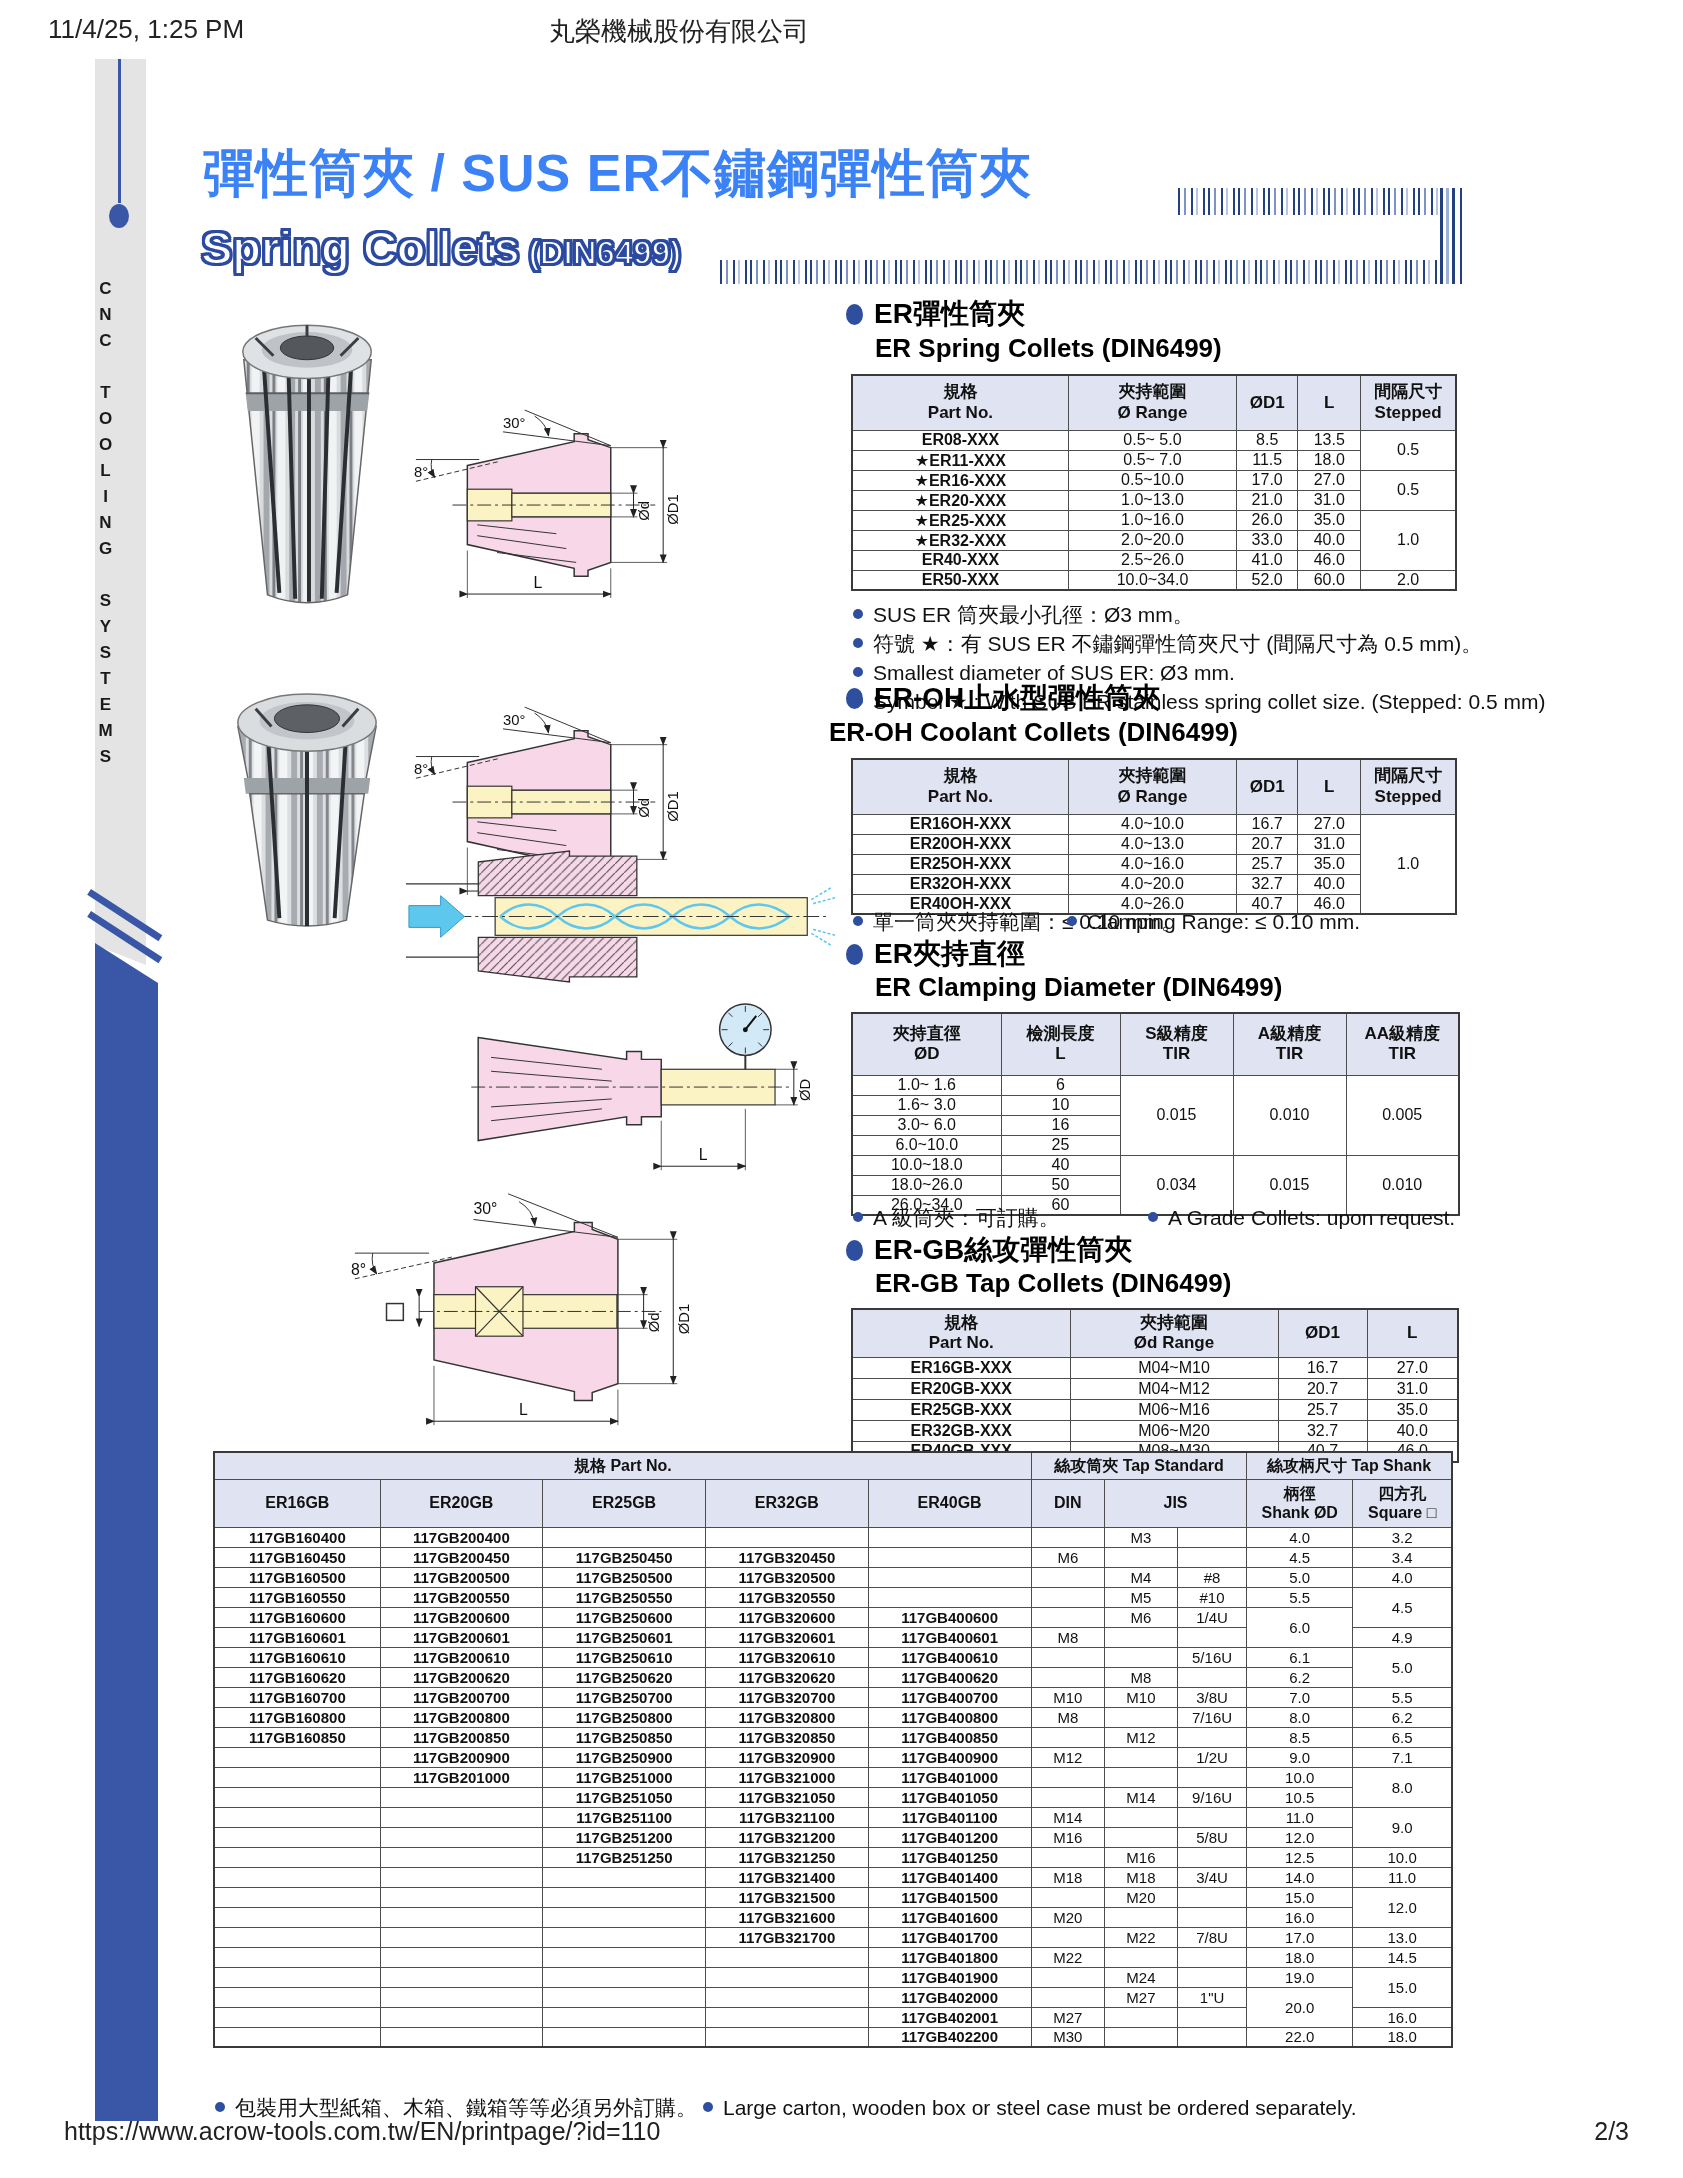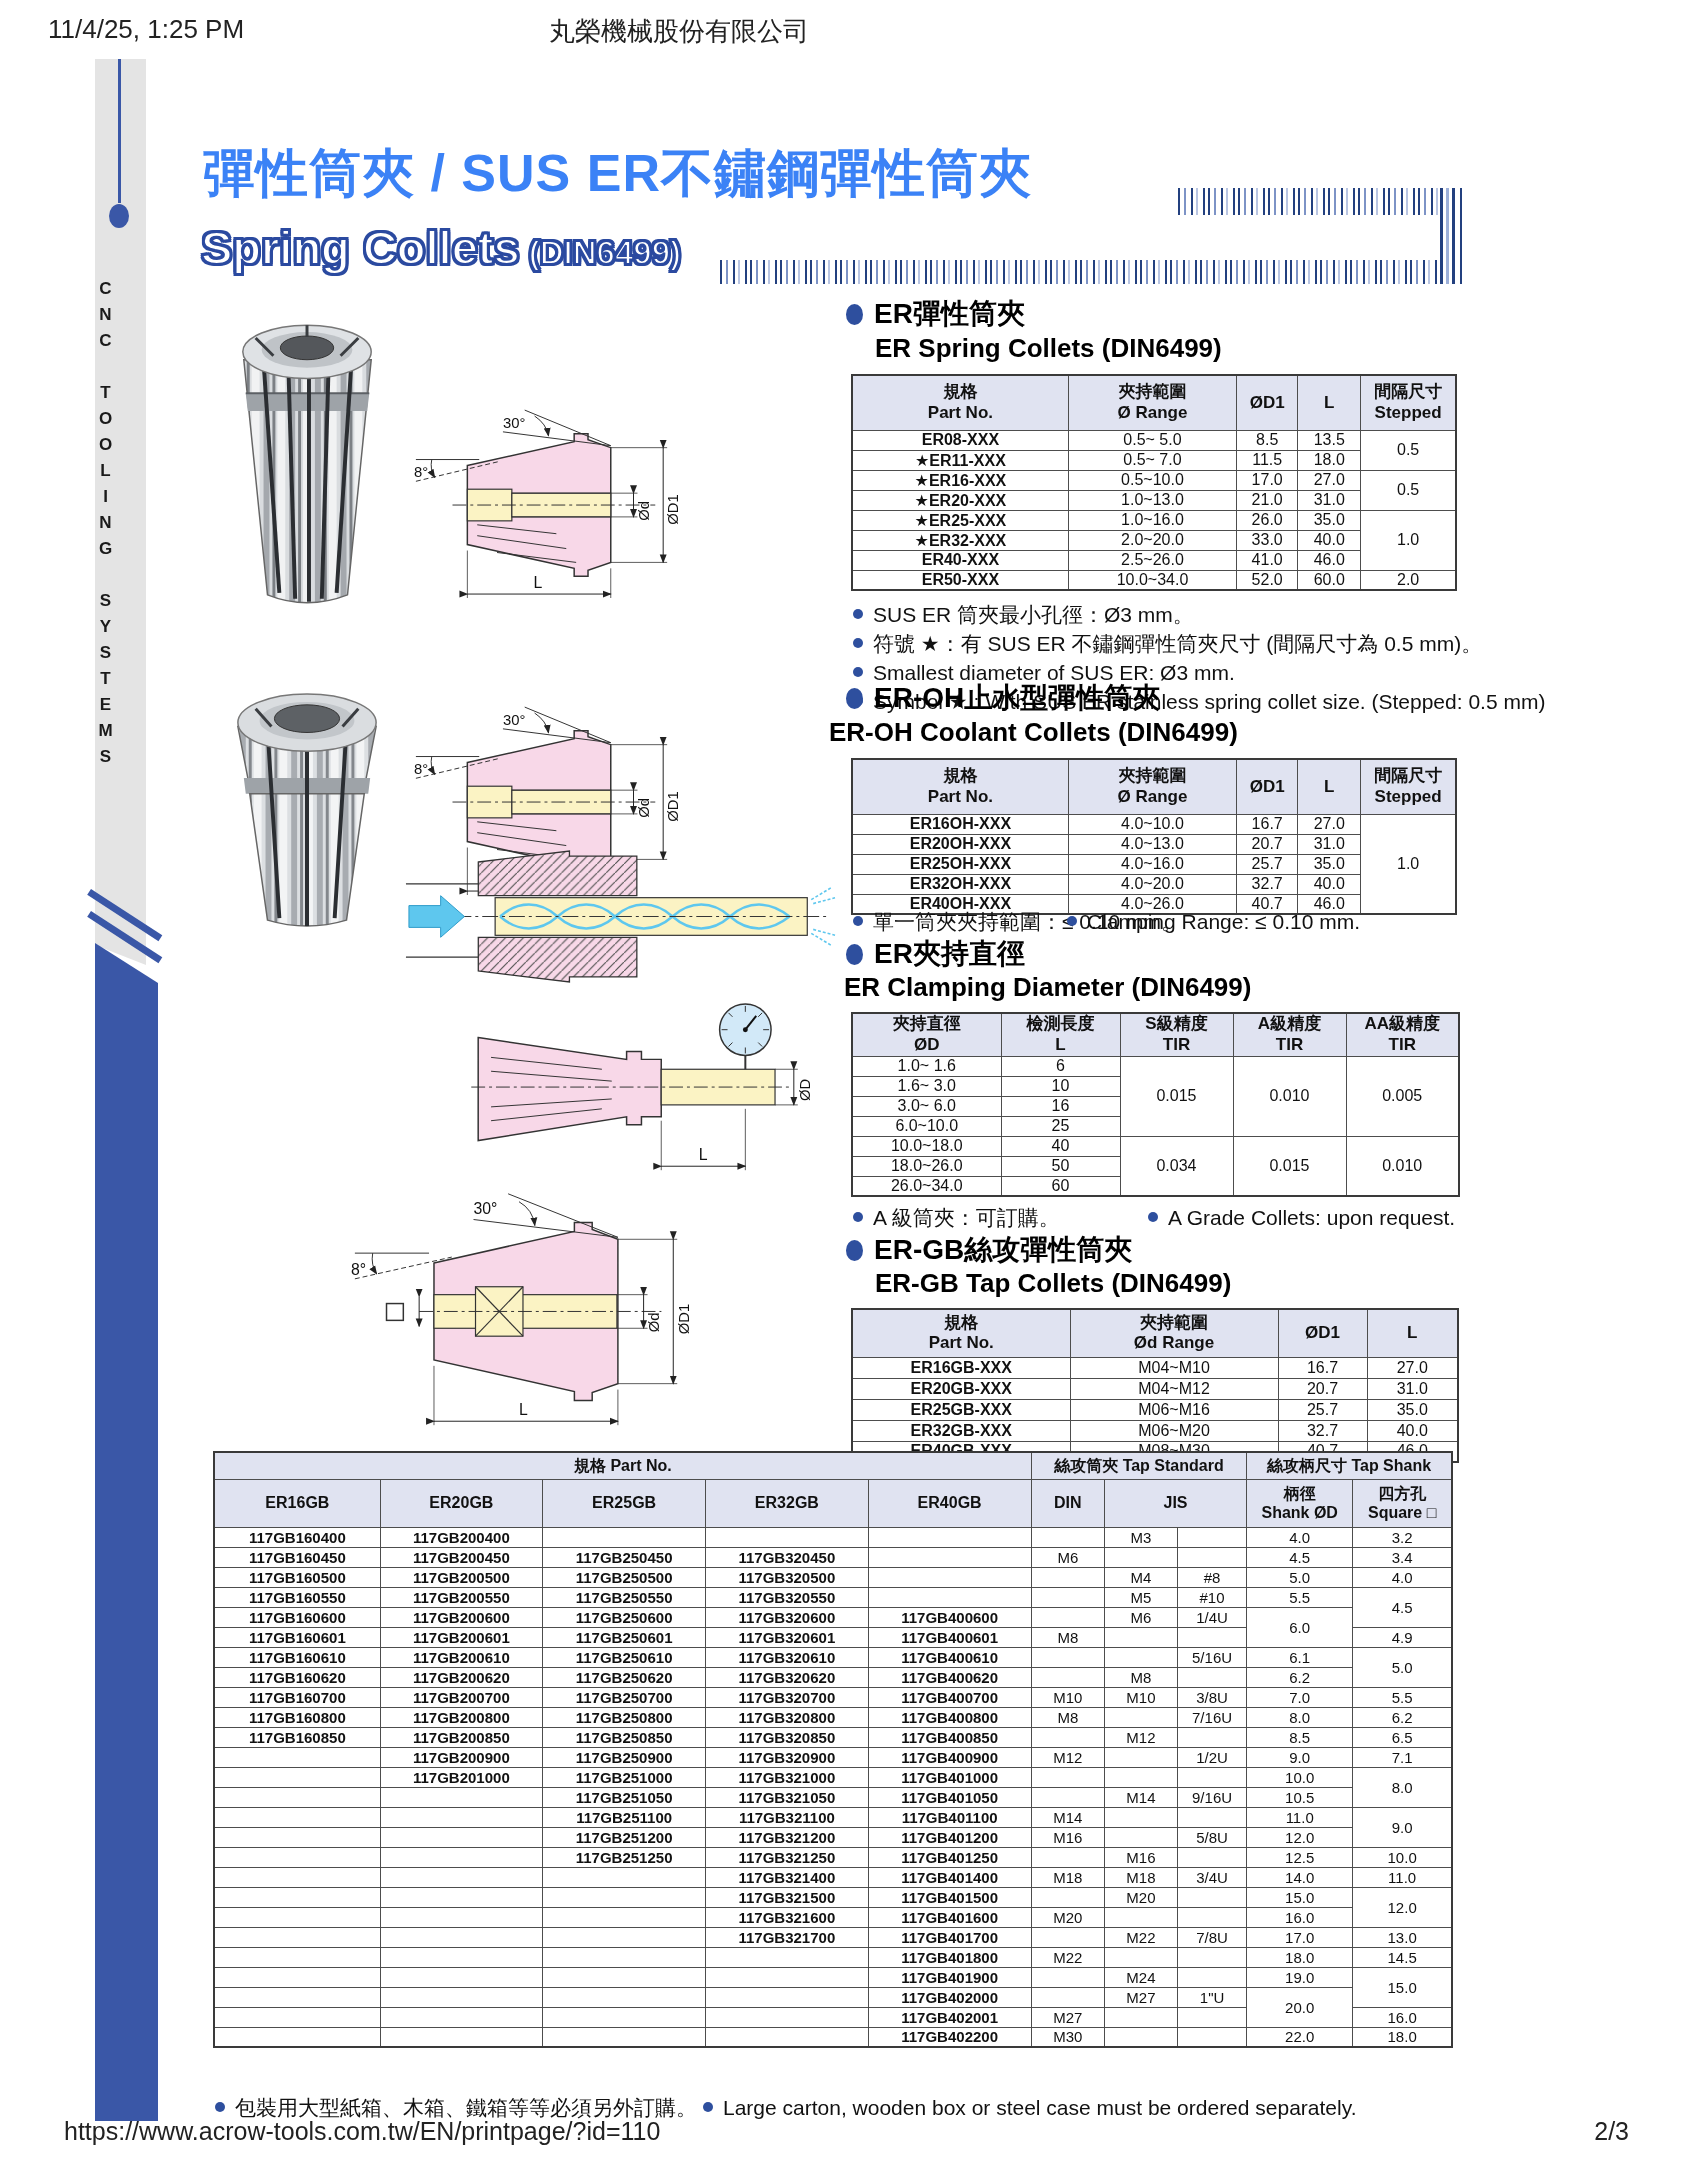--- a/index.html
+++ b/index.html
@@ -47,21 +47,21 @@
   
   table{border-collapse:collapse;table-layout:fixed;background:#fff;}
   th,td{border:1px solid #4d4d4d;text-align:center;vertical-align:middle;
     padding:0 2px;white-space:pre-line;overflow:hidden;}
   table{border:2px solid #3a3a3a;}
   th{background:#e0e3f1;font-weight:700;font-size:17px;line-height:1.2;}
   td{font-size:16px;}
   td.b{font-weight:700;}
   .spec-table thead tr{height:55px;}
   .spec-table tbody tr{height:20px;}
-  #table-clamp thead tr{height:43px;}
+  #table-clamp thead tr{height:62px;}
   #table-clamp tbody tr{height:20px;}
   #table-gb thead tr{height:48px;}
   #table-gb tbody tr{height:21px;}
   #table-big thead tr.r1{height:27px;}
   #table-big thead tr.r2{height:48px;}
   #table-big tbody tr{height:20px;}
   #table-big td{font-size:15px;}
   #table-big th{font-size:16px;}
   .clipped{overflow:hidden;}
   svg text{font-family:"Liberation Sans","DejaVu Sans",sans-serif;}
@@ -466,21 +466,21 @@
   </div>
 <div class="abs note" style="left:1067px;top:907px;">
     <span class="note-bullet"></span>
     <span>Clamping  Range: ≤ 0.10 mm.</span>
   </div>
 
 <div class="abs sec-zh" style="left:846px;top:935px;">
   <span class="sec-bullet"></span>
   <span>ER夾持直徑</span>
 </div>
-<div class="abs sec-en" style="left:844px;top:972px;">ER Clamping Diameter (DIN6499)</div>
+<div class="abs sec-en" style="left:875px;top:972px;">ER Clamping Diameter (DIN6499)</div>
 <table id="table-clamp" class="abs" style="left:851px;top:1012px;width:606px;">
     <colgroup>
       <col style="width: 149px;">
       <col style="width: 119px;">
       <col style="width: 113px;">
       <col style="width: 113px;">
       <col style="width: 113px;">
     </colgroup>
     <thead>
       <tr class="r1">

